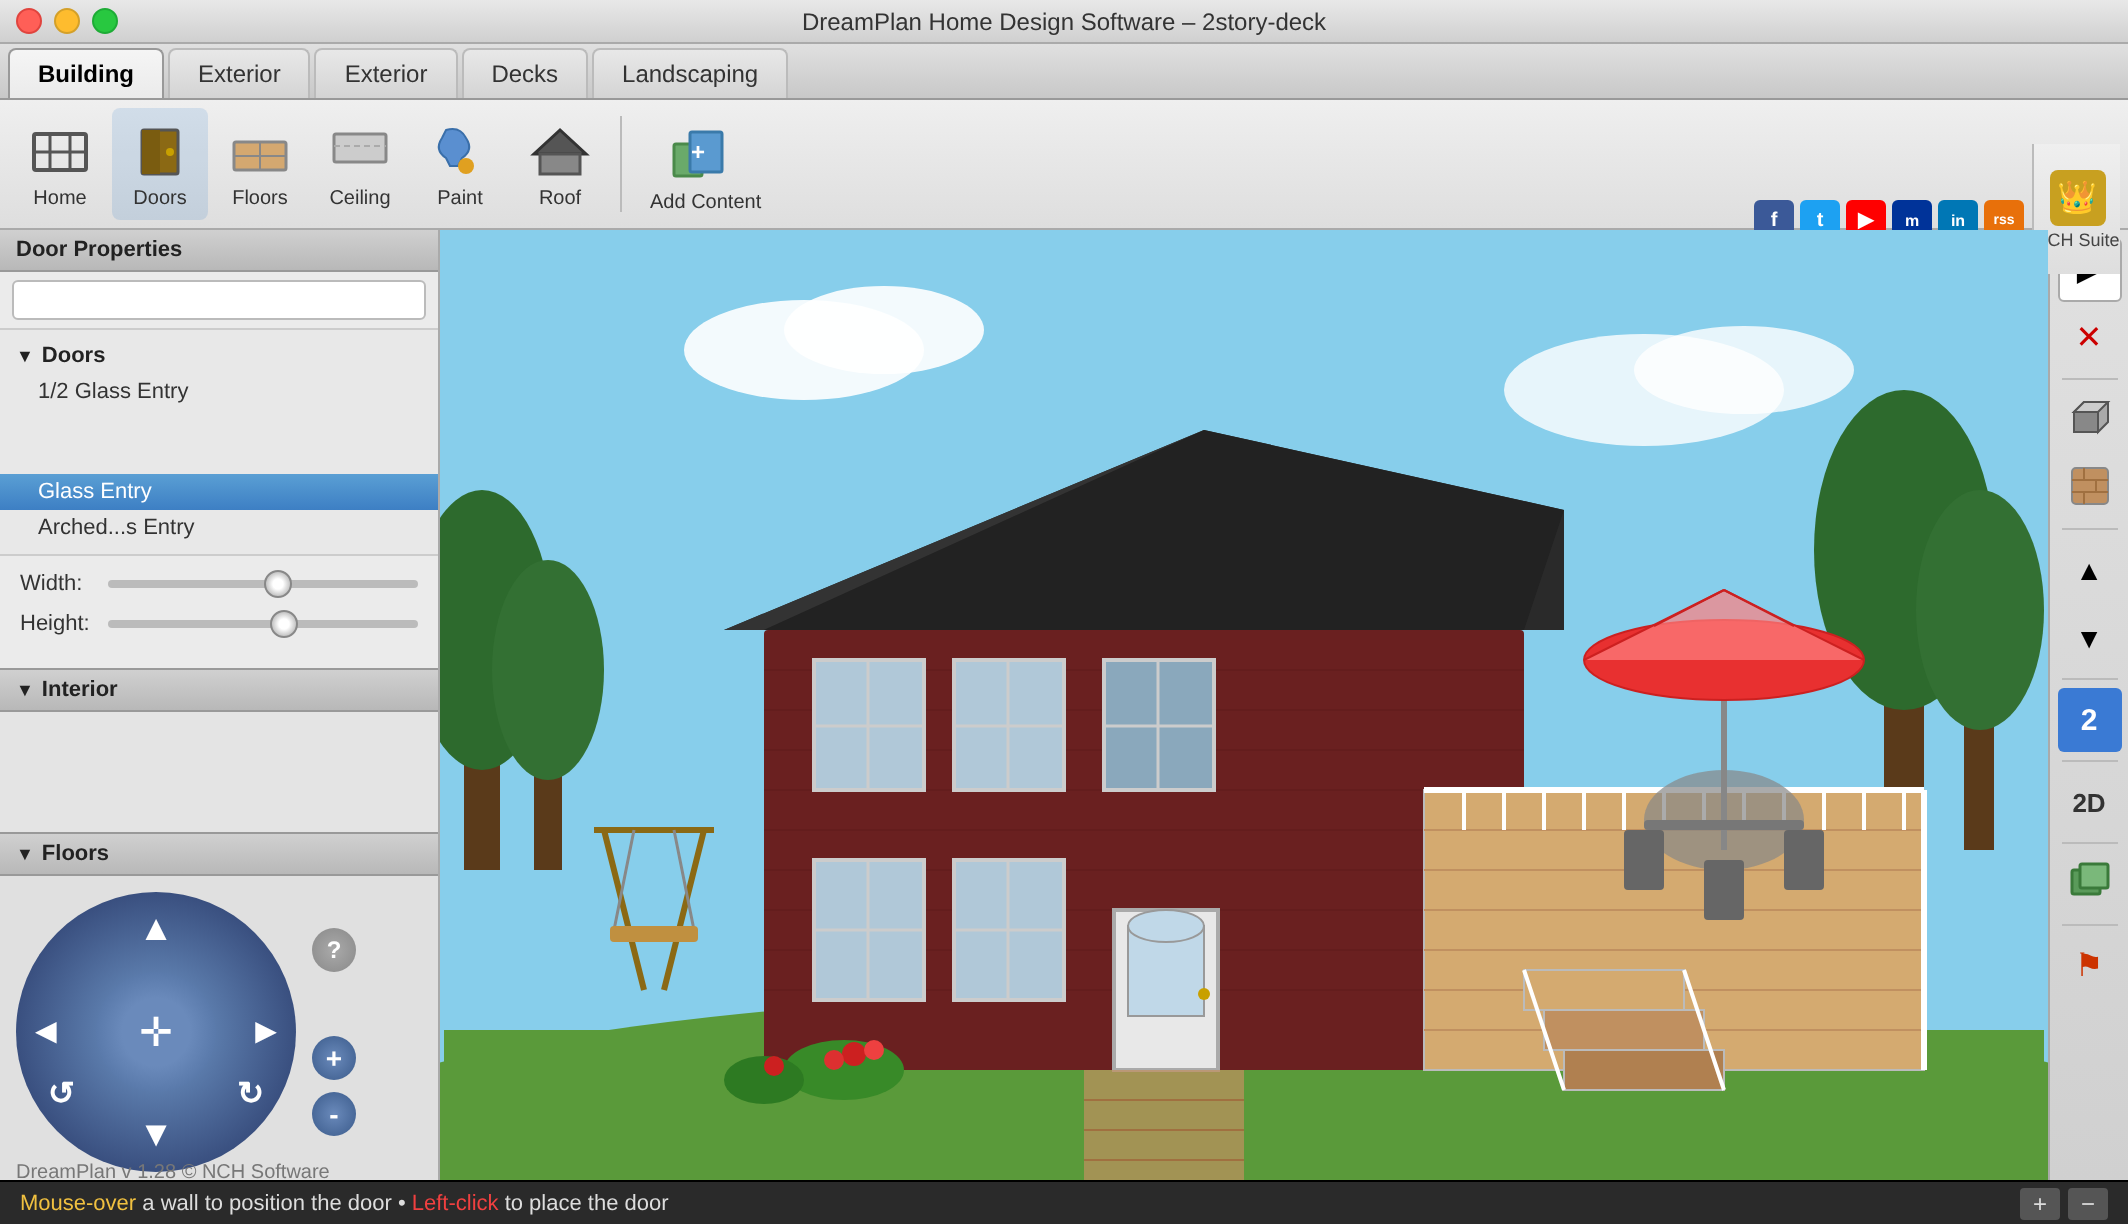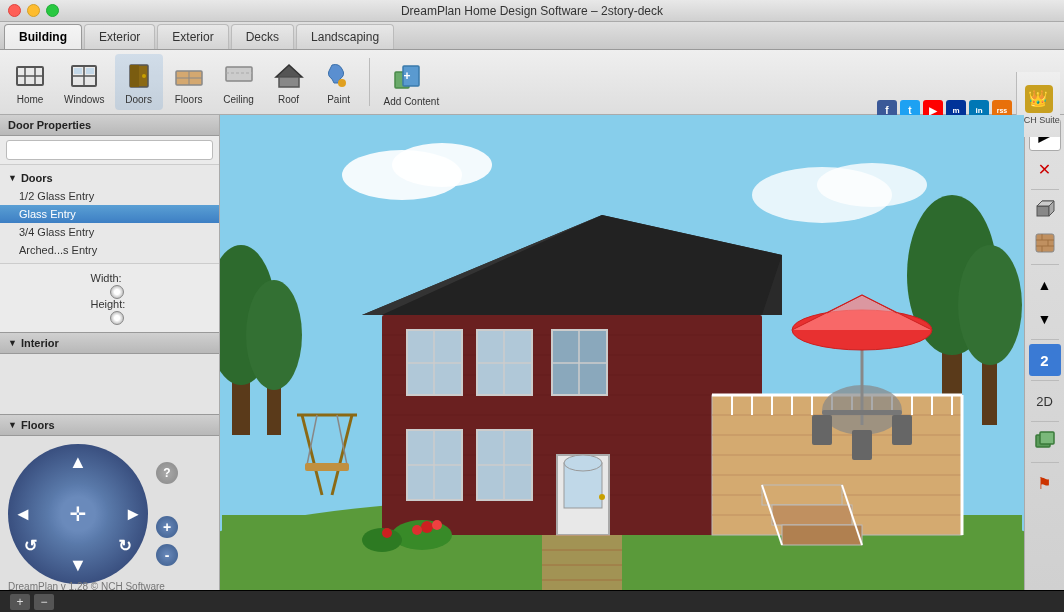--- a/index.html
+++ b/index.html
@@ -216,34 +216,34 @@
     }
     .list-item {
       padding: 3px 8px 3px 19px;
       font-size: 11px;
       color: #333;
       cursor: pointer;
     }
     .list-item.selected {
       background: linear-gradient(to bottom, #5a9fd4, #3d7fc4);
       color: white;
+      margin-top: 32px;
     }
 
     
     #sliders-section {
       padding: 8px 10px;
       background: #ebebeb;
       border-top: 1px solid #ccc;
     }
     .slider-row {
       display: flex;
       align-items: center;
       margin-bottom: 8px;
       gap: 6px;
-      flex-direction: column;
     }
     .slider-label {
       font-size: 11px;
       color: #333;
       width: 38px;
     }
     .slider-track {
       flex: 1;
       height: 4px;
       background: linear-gradient(to right, #bbb, #bbb);
@@ -446,32 +446,20 @@
       <svg width="30" height="30" viewBox="0 0 30 30">
         <rect x="2" y="6" width="26" height="18" rx="1" fill="none" stroke="#555" stroke-width="2"></rect>
         <line x1="10" y1="6" x2="10" y2="24" stroke="#555" stroke-width="1.5"></line>
         <line x1="20" y1="6" x2="20" y2="24" stroke="#555" stroke-width="1.5"></line>
         <line x1="2" y1="15" x2="28" y2="15" stroke="#555" stroke-width="1.5"></line>
       </svg>
     </div>
     <span class="label">Home</span>
   </div>
 
-  <div class="toolbar-item">
-    <div class="icon-area">
-      <svg width="30" height="30" viewBox="0 0 30 30">
-        <rect x="3" y="5" width="24" height="20" rx="1" fill="none" stroke="#555" stroke-width="2"></rect>
-        <line x1="3" y1="15" x2="27" y2="15" stroke="#555" stroke-width="1.5"></line>
-        <line x1="15" y1="5" x2="15" y2="25" stroke="#555" stroke-width="1.5"></line>
-        <rect x="5" y="7" width="8" height="6" fill="#a0c8e8" opacity="0.5"></rect>
-        <rect x="17" y="7" width="8" height="6" fill="#a0c8e8" opacity="0.5"></rect>
-      </svg>
-    </div>
-    <span class="label">Windows</span>
-  </div>
 
   <div class="toolbar-item" style="background:rgba(0,100,200,0.12); border-radius:4px;">
     <div class="icon-area">
       <svg width="30" height="30" viewBox="0 0 30 30">
         <rect x="6" y="4" width="18" height="22" rx="1" fill="#8B6914" stroke="#555" stroke-width="1.5"></rect>
         <circle cx="20" cy="15" r="2" fill="#c8a000"></circle>
         <rect x="6" y="4" width="9" height="22" fill="#7a5c10"></rect>
       </svg>
     </div>
     <span class="label">Doors</span>
@@ -494,35 +482,35 @@
         <rect x="2" y="6" width="26" height="14" rx="1" fill="#ccc" stroke="#888" stroke-width="1.5"></rect>
         <line x1="2" y1="12" x2="28" y2="12" stroke="#aaa" stroke-width="1" stroke-dasharray="3,2"></line>
       </svg>
     </div>
     <span class="label">Ceiling</span>
   </div>
 
   <div class="toolbar-item">
     <div class="icon-area">
       <svg width="30" height="30" viewBox="0 0 30 30">
+        <path d="M8,4 Q15,2 18,8 Q22,14 16,18 L14,22 L10,22 L8,18 Q2,14 6,8 Z" fill="#5a8fd0" stroke="#3a6faa" stroke-width="1"></path>
+        <circle cx="18" cy="22" r="4" fill="#e0a020"></circle>
+      </svg>
+    </div>
+    <span class="label">Paint</span>
+  </div>
+
+  <div class="toolbar-item">
+    <div class="icon-area">
+      <svg width="30" height="30" viewBox="0 0 30 30">
         <polygon points="15,4 2,16 28,16" fill="#555" stroke="#333" stroke-width="1.5"></polygon>
         <rect x="5" y="16" width="20" height="10" fill="#888" stroke="#555" stroke-width="1.5"></rect>
       </svg>
     </div>
     <span class="label">Roof</span>
-  </div>
-
-  <div class="toolbar-item">
-    <div class="icon-area">
-      <svg width="30" height="30" viewBox="0 0 30 30">
-        <path d="M8,4 Q15,2 18,8 Q22,14 16,18 L14,22 L10,22 L8,18 Q2,14 6,8 Z" fill="#5a8fd0" stroke="#3a6faa" stroke-width="1"></path>
-        <circle cx="18" cy="22" r="4" fill="#e0a020"></circle>
-      </svg>
-    </div>
-    <span class="label">Paint</span>
   </div>
 
   <div class="toolbar-sep"></div>
 
   <div class="toolbar-item add-content">
     <div class="icon-area">
       <svg width="36" height="36" viewBox="0 0 36 36">
         <rect x="2" y="14" width="14" height="16" rx="1" fill="#6aaa6a" stroke="#4a8a4a" stroke-width="1.5"></rect>
         <rect x="10" y="8" width="16" height="20" rx="1" fill="#5a9ad0" stroke="#3a7aaa" stroke-width="1.5"></rect>
         <text x="14" y="22" font-size="12" font-weight="bold" fill="white" text-anchor="middle">+</text>
@@ -559,21 +547,20 @@
         <input type="text" style="width: 100%; height: 20px; border: 1px solid rgb(187, 187, 187); border-radius: 3px; padding: 0px 6px; font-size: 11px;">
       </div>
 
       <div id="door-list">
         <div class="list-category">
           <span style="font-size:9px;">▼</span>
           <span>Doors</span>
         </div>
         <div class="list-item">1/2 Glass Entry</div>
         <div class="list-item selected">Glass Entry</div>
-        <div class="list-item">3/4 Glass Entry</div>
         <div class="list-item">Arched...s Entry</div>
       </div>
 
       <div id="sliders-section">
         <div class="slider-row">
           <span class="slider-label">Width:</span>
           <div class="slider-track">
             <div class="slider-thumb" style="left: 50%;"></div>
           </div>
         </div>
@@ -801,39 +788,45 @@
       <span style="font-size:14px;">▲</span>
     </div>
     <div class="rt-btn">
       <span style="font-size:14px;">▼</span>
     </div>
     <div class="rt-sep"></div>
     <div class="rt-btn" style="background:#3a7ad4; color:white; font-weight:bold; font-size:15px; border-radius:3px;">
       <span>2</span>
     </div>
     <div class="rt-sep"></div>
-    <div class="rt-btn" style="font-weight:normal; font-size:13px; color:#333;">
+    <div class="rt-btn" style="font-weight:bold; font-size:13px; color:#333;">
       <span>2D</span>
     </div>
     <div class="rt-sep"></div>
     <div class="rt-btn">
       <span>
         <svg width="24" height="24" viewBox="0 0 24 24">
           <rect x="3" y="6" width="14" height="12" rx="1" fill="#5a9a5a" stroke="#3a7a3a" stroke-width="1.5"></rect>
           <rect x="7" y="3" width="14" height="12" rx="1" fill="#7ab87a" stroke="#3a7a3a" stroke-width="1.5"></rect>
         </svg>
       </span>
     </div>
     <div class="rt-sep"></div>
     <div class="rt-btn">
       <span style="color:#cc3300; font-size:16px;">⚑</span>
     </div>
   </div>
 </div>
 
 <div id="statusbar">
+  <div class="status-text">
+    <span class="highlight-yellow">Mouse-over</span>
+    <span> a wall to position the door • </span>
+    <span class="highlight-red">Left-click</span>
+    <span> to place the door</span>
+  </div>
   <div class="zoom-btns">
     <div class="sz-btn">+</div>
     <div class="sz-btn">−</div>
   </div>
 </div>
 
 <div id="version-text">DreamPlan v 1.28 © NCH Software</div>
 
 </body></html>

